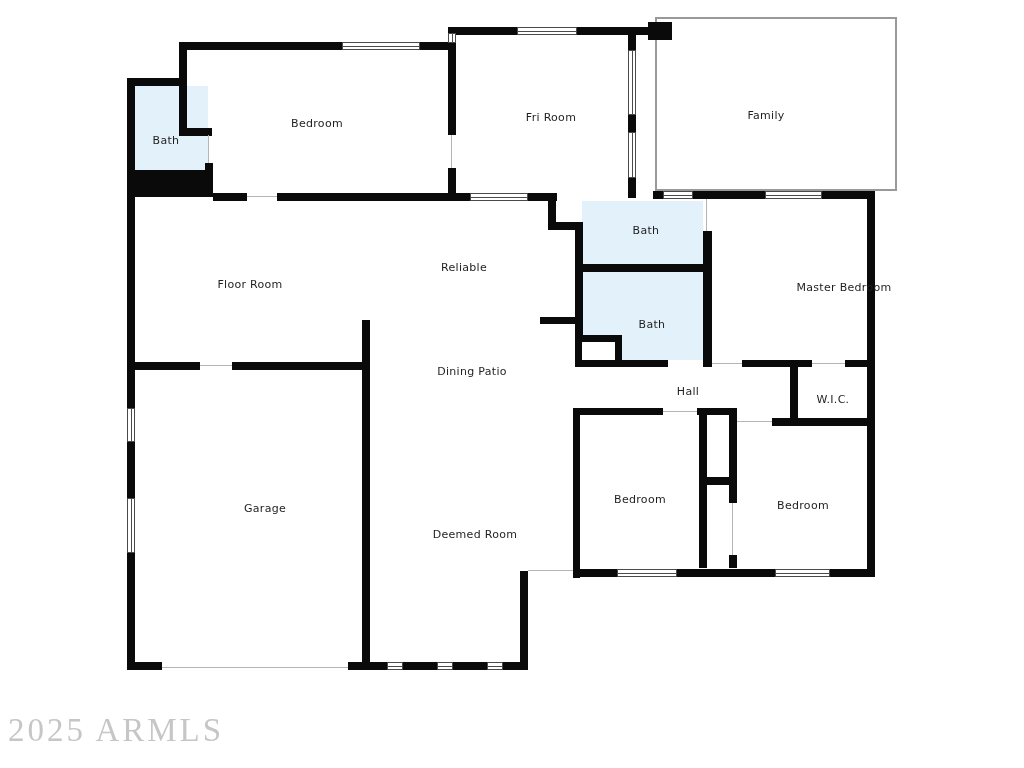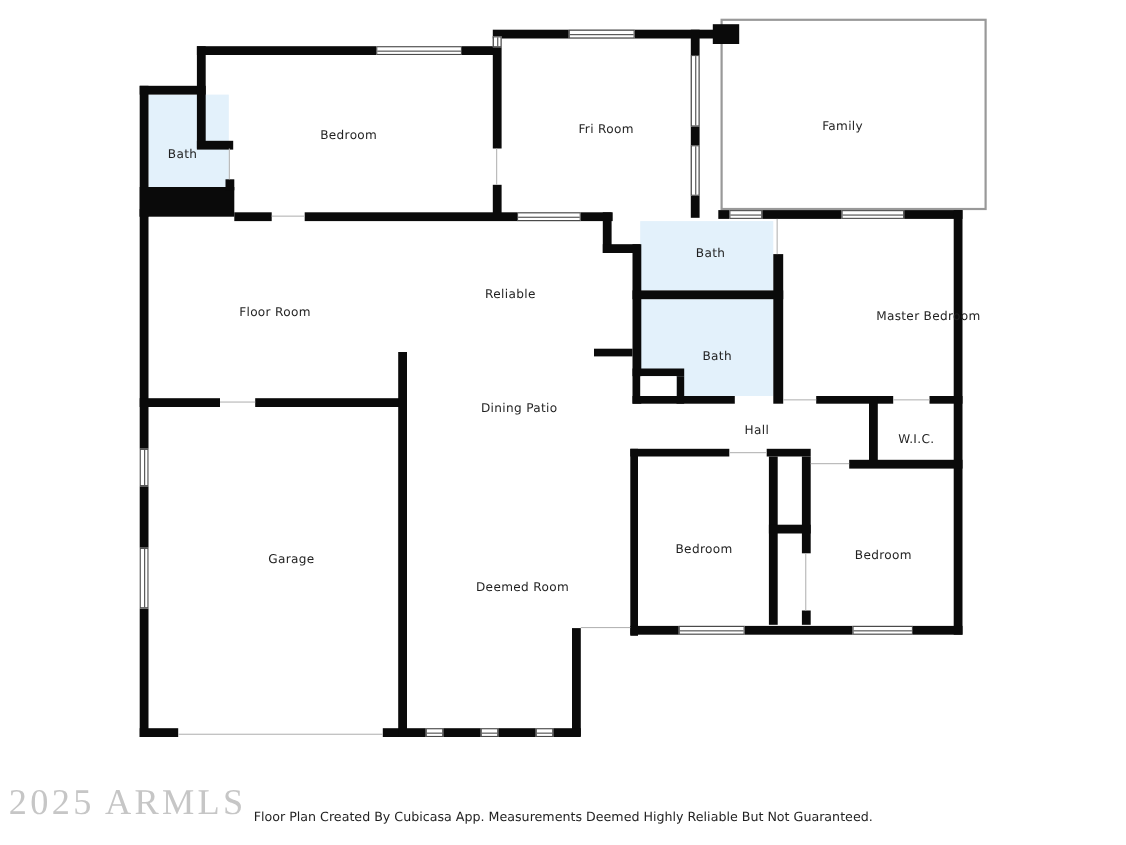--- a/index.html
+++ b/index.html
@@ -113,14 +113,13 @@
       <div class="room-label" style="left: 464px; top: 267px;">Reliable</div>
       <div class="room-label" style="left: 472px; top: 371px;">Dining Patio</div>
       <div class="room-label" style="left: 688px; top: 391px;">Hall</div>
       <div class="room-label" style="left: 833px; top: 399px;">W.I.C.</div>
       <div class="room-label" style="left: 247px; top: 508px; margin-left: 18px;">Garage</div>
       <div class="room-label" style="left: 475px; top: 534px;">Deemed Room</div>
       <div class="room-label" style="left: 640px; top: 499px;">Bedroom</div>
       <div class="room-label" style="left: 803px; top: 505px;">Bedroom</div>
     </div>
   <div class="watermark">2025 ARMLS</div>
-  <div class="caption">Floor Plan Created By Cubicasa App. Measurements Deemed Highly Reliable But Not Guaranteed.</div>
 </div>
 
 </body></html>

